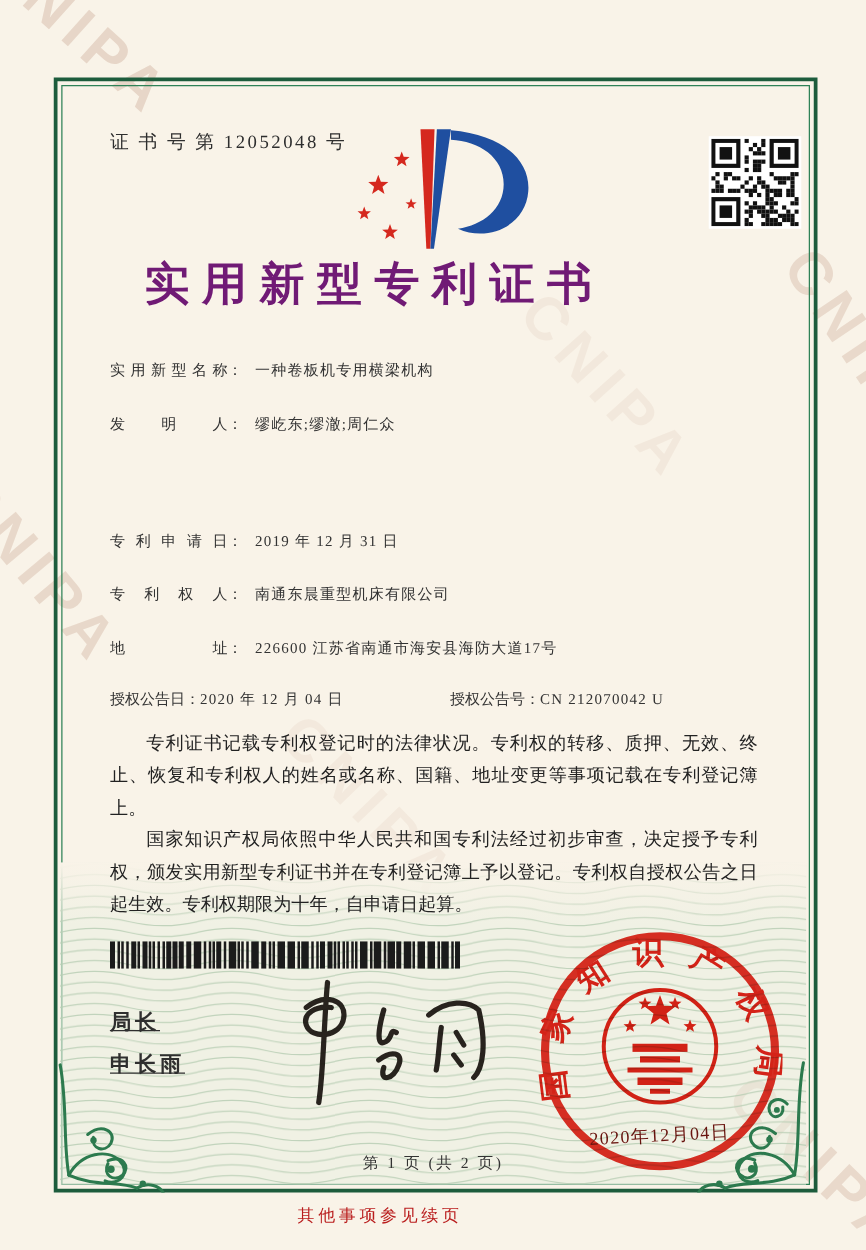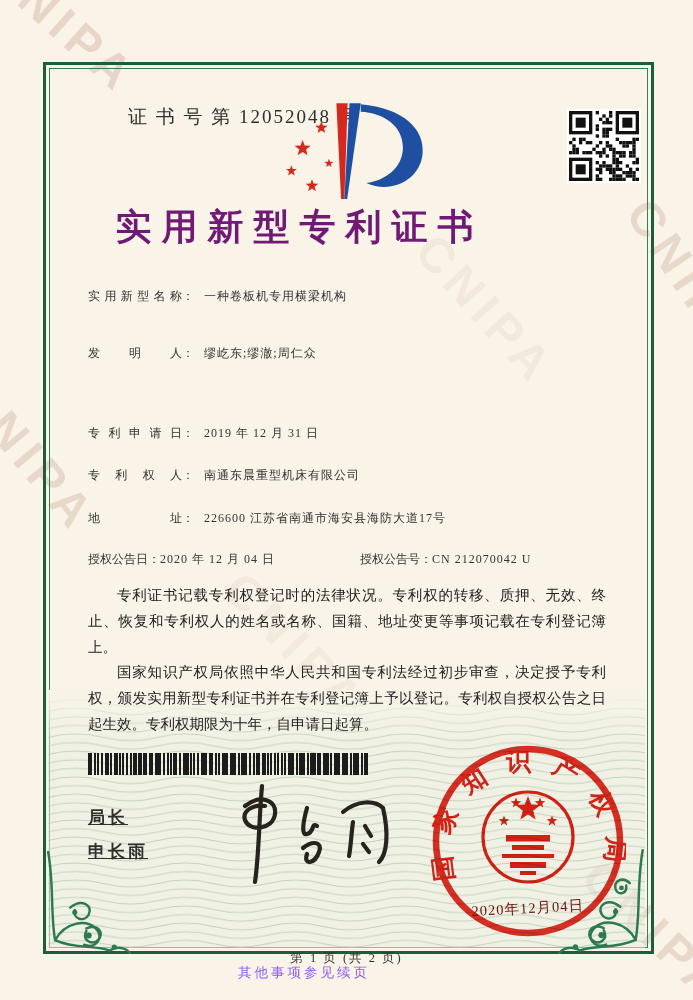--- a/index.html
+++ b/index.html
@@ -15,21 +15,21 @@
   .frame-outer{position:absolute;left:43px;top:62px;width:605px;height:886px;
       border:3px solid #1d5c3c;}
   .frame-inner{position:absolute;left:3px;top:3px;right:3px;bottom:3px;
       border:1px solid #2f8257;}
 
   
   .waves{position:absolute;left:48px;top:690px;width:597px;height:258px;}
   .wave-fade{position:absolute;left:48px;top:690px;width:597px;height:50px;
       background:linear-gradient(#f9f3e8,rgba(249,243,232,0));}
 
-  .certno{position:absolute;left:88px;top:104px;font-size:19px;color:#2e2e2e;letter-spacing:2px;margin-left:40px;}
+  .certno{position:absolute;left:88px;top:104px;font-size:15px;color:#2e2e2e;letter-spacing:2px;}
   .logo{position:absolute;left:282px;top:100px;}
   .qr{position:absolute;left:567px;top:109px;background:#fff;padding:2px;}
   .title{position:absolute;left:0;top:203px;width:599px;text-align:center;
       font-size:36px;font-weight:bold;color:#701a75;letter-spacing:10px;}
 
   .row{position:absolute;left:88px;font-size:12px;color:#333;white-space:nowrap;}
   .flabel{display:inline-block;width:94px;text-align:justify;text-align-last:justify;}
   .fcolon{margin-right:10px;}
   .fvalue{letter-spacing:1px;}
 
@@ -37,23 +37,23 @@
       color:#222;line-height:1.78;text-align:justify;}
   .paras p{margin:0;text-indent:2em;}
 
   .barcode{position:absolute;left:88px;top:753px;}
   .signer{position:absolute;left:88px;font-family:"Liberation Sans","DejaVu Sans",sans-serif;
       font-size:17px;font-weight:600;color:#2f2f2f;letter-spacing:3px;text-decoration:underline;}
   .signature{position:absolute;left:215px;top:778px;}
   .seal{position:absolute;left:430px;top:743px;mix-blend-mode:multiply;}
 
   .pageinfo{position:absolute;left:0;top:922px;width:693px;text-align:center;
-      font-size:12.5px;color:#333;letter-spacing:2px;margin-top:28px;}
+      font-size:12.5px;color:#333;letter-spacing:2px;}
   .contnote{position:absolute;left:0;top:964px;width:608px;text-align:center;
-      font-size:13.5px;color:#8b5cf6;letter-spacing:3px;}
+      font-size:13.5px;color:#b91c1c;letter-spacing:3px;}
 
   .orn{position:absolute;}
 </style>
 </head>
 <body>
 
 <div class="page">
 
   <div class="wm" style="left:-28px;top:-4px;transform:rotate(42deg);opacity:.55">CNIPA</div>
   <div class="wm" style="left:598px;top:252px;transform:rotate(56deg);opacity:.5">CNIPA</div>
@@ -221,21 +221,21 @@
       <rect x="0" y="47.6" width="23.8" height="23.8" fill="#111"></rect>
       <rect x="3.4" y="51" width="17" height="17" fill="#fff"></rect>
       <rect x="6.8" y="54.4" width="10.2" height="10.2" fill="#111"></rect>
     </svg>
 
   <div class="title">实用新型专利证书</div>
 
   <div class="row" style="top:288px">
     <span class="flabel">实用新型名称</span><span class="fcolon">：</span><span class="fvalue">一种卷板机专用横梁机构</span>
   </div>
-  <div class="row" style="top:345px">
+  <div class="row" style="top:331px">
     <span class="flabel">发明人</span><span class="fcolon">：</span><span class="fvalue">缪屹东;缪澈;周仁众</span>
   </div>
   <div class="row" style="top:425px">
     <span class="flabel">专利申请日</span><span class="fcolon">：</span><span class="fvalue">2019 年 12 月 31 日</span>
   </div>
   <div class="row" style="top:467px">
     <span class="flabel">专利权人</span><span class="fcolon">：</span><span class="fvalue">南通东晨重型机床有限公司</span>
   </div>
   <div class="row" style="top:510px">
     <span class="flabel">地址</span><span class="fcolon">：</span><span class="fvalue">226600 江苏省南通市海安县海防大道17号</span>

